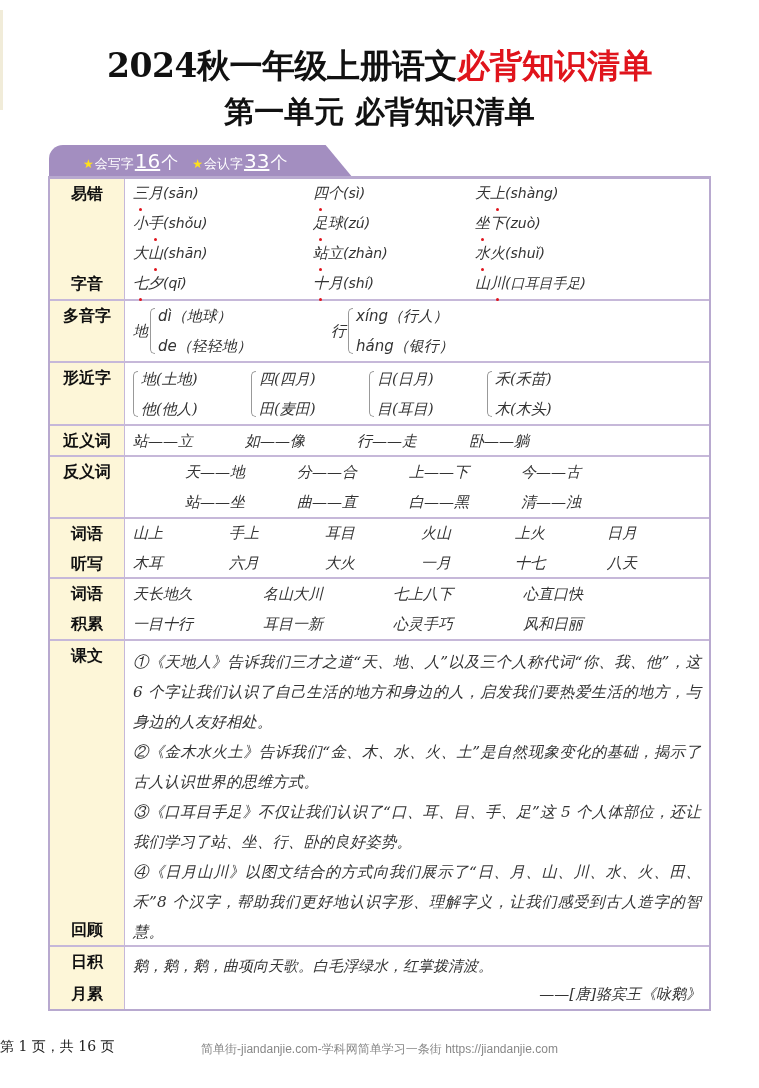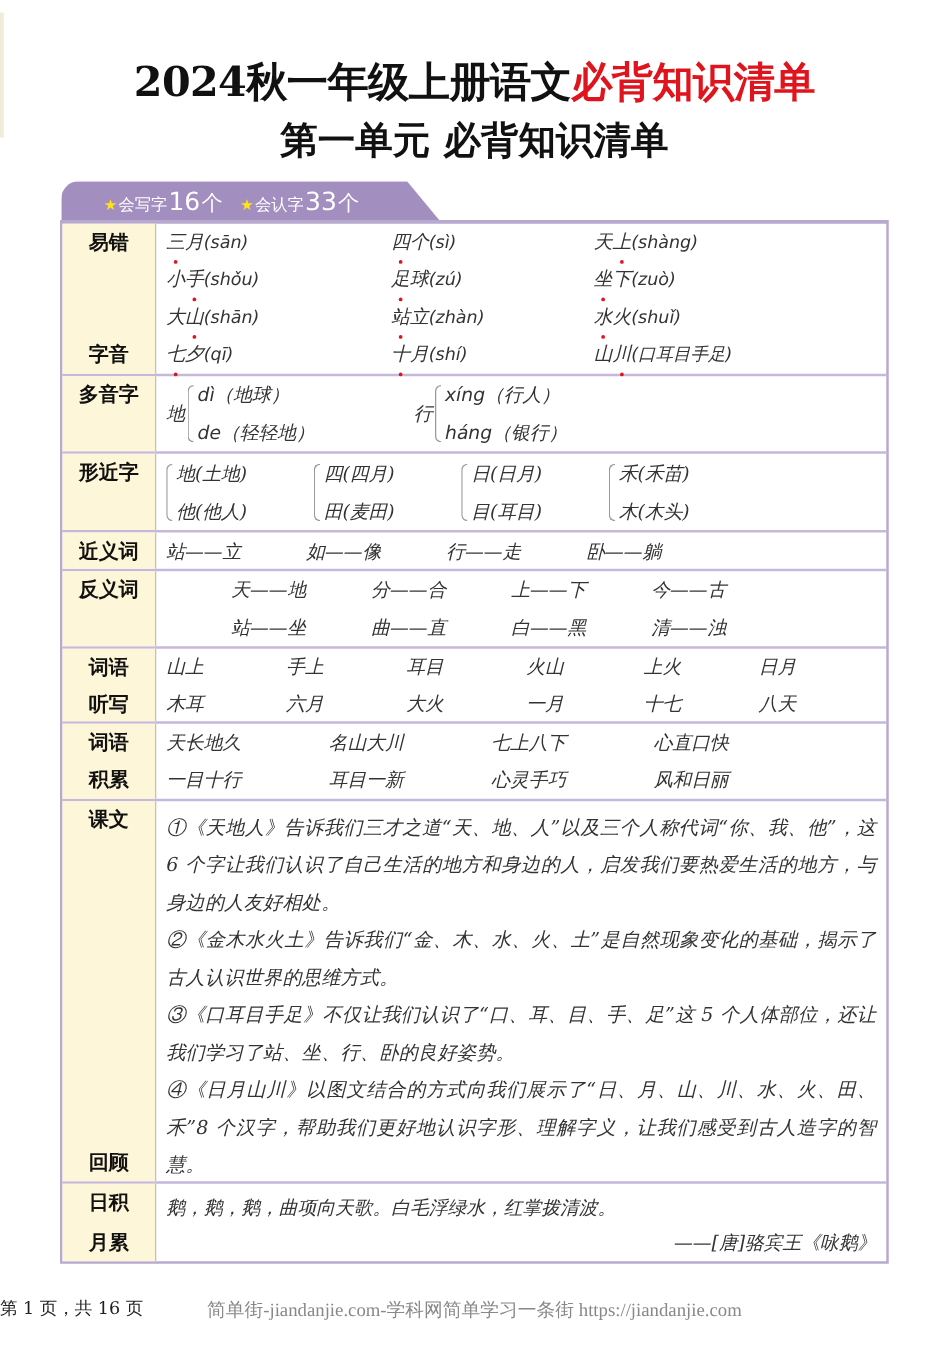--- a/index.html
+++ b/index.html
@@ -13,21 +13,21 @@
   .title .red { color: #e0141c; }
   .subtitle { position: absolute; top: 92px; left: 0; width: 759px; text-align: center;
               font-family: "DejaVu Serif", serif; font-weight: bold; font-size: 30px; color: #111; }
 
   .tab { position: absolute; left: 49px; top: 145px; width: 304px; height: 33px;
          background: #a38ec0; border-radius: 14px 6px 0 0;
          clip-path: polygon(0 0, 91% 0, 100% 100%, 0 100%);
          color: #fff; font-family: "DejaVu Sans", sans-serif; font-size: 13px;
          display: flex; align-items: center; padding-left: 34px; gap: 14px; }
   .tab .star { color: #ffe11a; font-size: 12px; }
-  .tab .num { font-size: 20px; }
+  .tab .num { font-size: 20px; text-decoration: underline; }
   .tab .grp { display: flex; align-items: baseline; gap: 1px; }
 
   .table { position: absolute; left: 48px; top: 176px; width: 663px;
            border: 2px solid #b8a9cf; border-top: 3px solid #b8a9cf; }
   .row { display: flex; border-bottom: 2px solid #c6b8d9; }
   .row:last-child { border-bottom: none; }
   .label { width: 75px; flex: none; background: #fdf6d8; border-right: 1px solid #c6b8d9;
            display: flex; flex-direction: column; align-items: center; justify-content: space-between;
            font-family: "DejaVu Sans", sans-serif; font-weight: bold; font-size: 16px; color: #111; line-height: 30px; }
   .cell { flex: 1; padding: 0 8px; font-size: 15px; color: #333; font-style: italic; }
@@ -62,21 +62,21 @@
   .words6 span, .words4 span { line-height: 30px; white-space: nowrap; }
 
   .review { padding-top: 6px; }
   .review p { font-size: 15.3px; line-height: 30px; text-align: justify; letter-spacing: 0.2px; }
 
   .poem { padding-top: 4px; }
   .poem .line { font-size: 15px; line-height: 30px; }
   .poem .cite { text-align: right; font-size: 15px; line-height: 26px; padding-right: 0; }
 
   .footer { position: absolute; top: 1038px; left: 0; width: 759px; text-align: center; }
-  .footer .wm { font-family: Liberation Serif, serif; font-size: 15px; color: #888; }
+  .footer .wm { font-family: Liberation Sans, sans-serif; font-size: 12px; color: #888; }
   .footer .pg { position: absolute; left: 0; top: 0; width: 759px; text-align: left; font-size: 14px; color: #222; }
 </style>
 </head>
 <body>
 
 <div class="edge-strip"></div>
 
 <h1 class="title"><span>2024秋一年级上册语文</span><span class="red">必背知识清单</span></h1>
 <h2 class="subtitle">第一单元 必背知识清单</h2>
 

